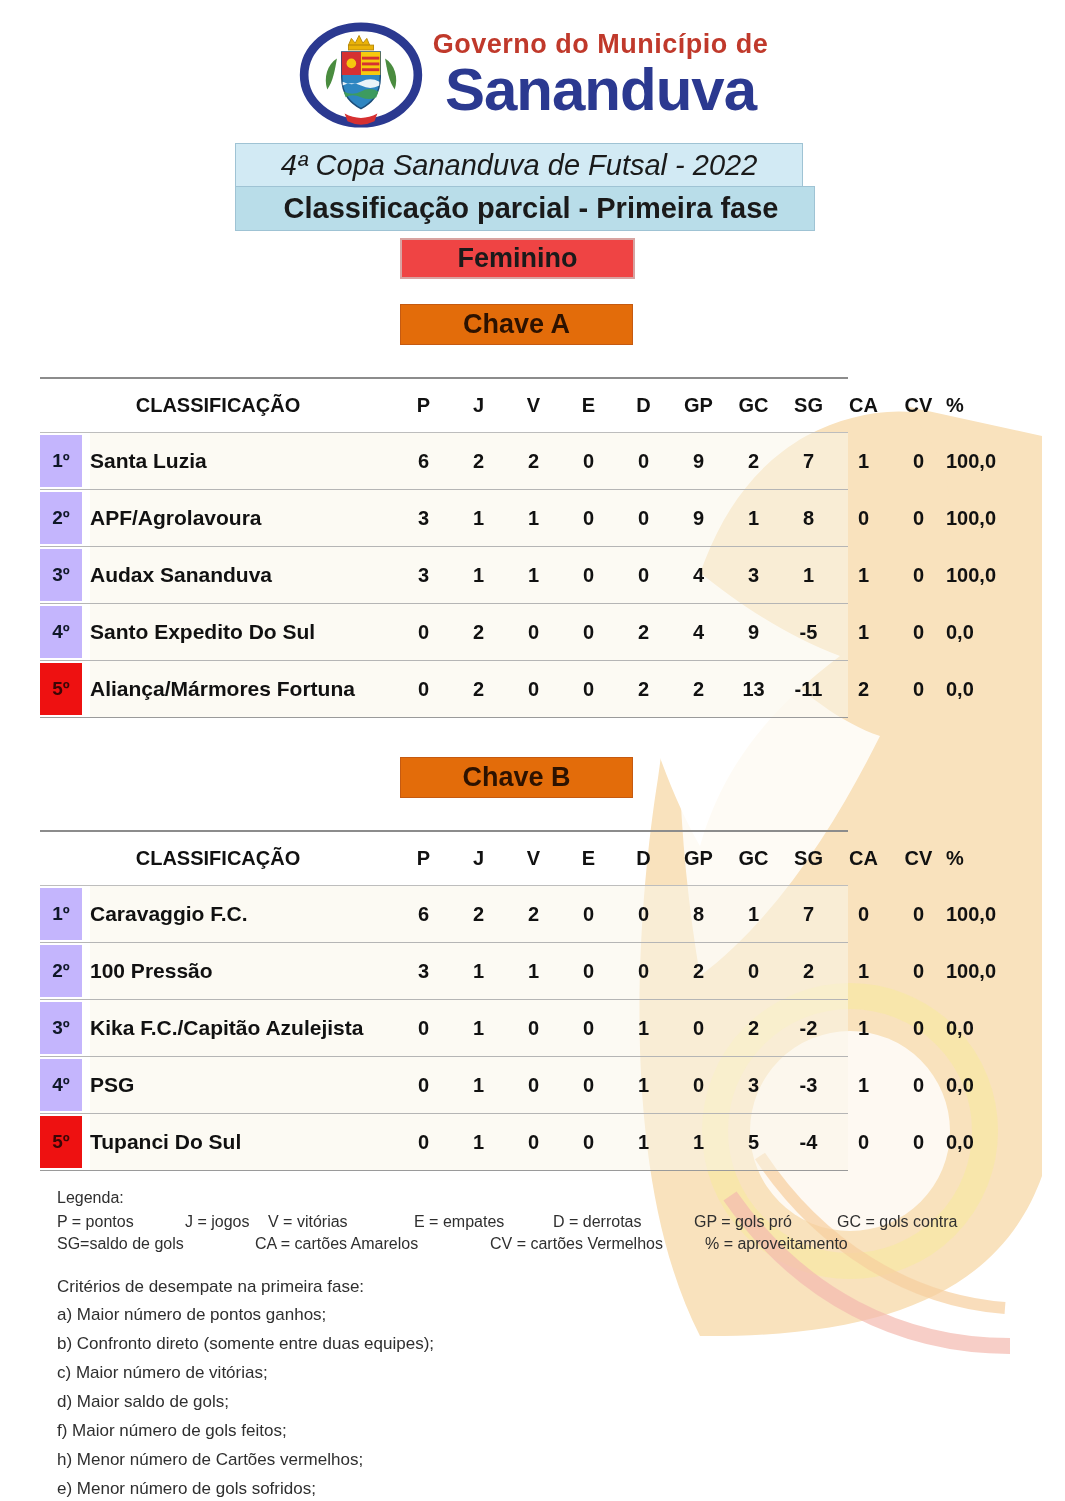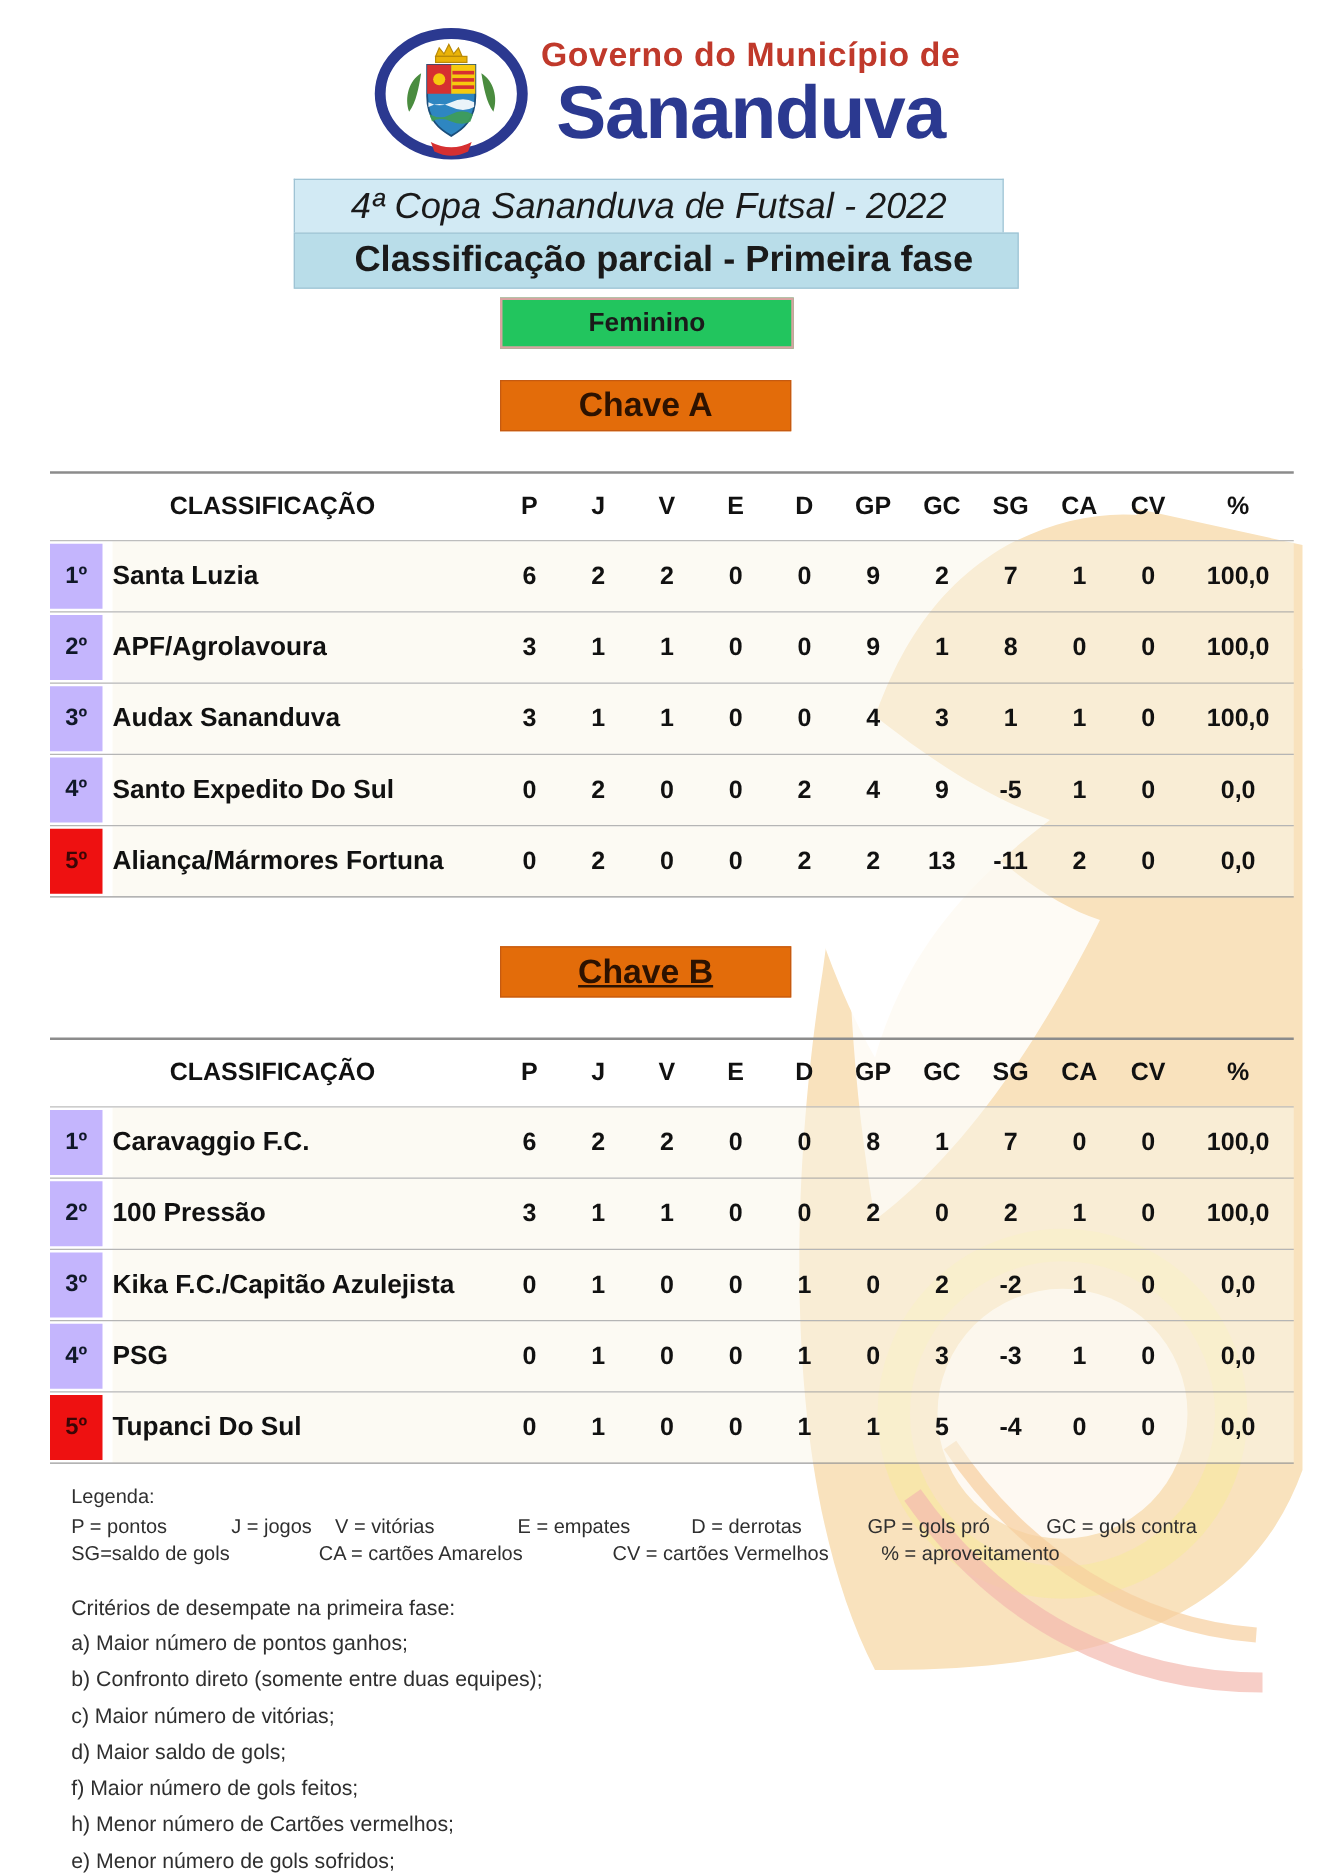--- a/index.html
+++ b/index.html
@@ -21,32 +21,32 @@
     margin:15px 0 0 235px; width:566px; height:42px; background:#d2eaf4;
     border:1px solid #9fc3d4; border-bottom:none; display:flex; align-items:center; justify-content:center;
     font-size:29px; font-weight:normal; font-style:italic; color:#1a1a1a;
   }
   .banner-blue2{
     margin:0 0 0 235px; width:566px; height:43px; background:#b9dde9;
     border:1px solid #9fc3d4; display:flex; align-items:center; justify-content:center;
     font-size:29px; font-weight:bold; color:#1a1a1a;padding-left:12px;
   }
   .banner-pink{
-    margin:7px 0 0 400px; width:231px; height:37px; background:#22c55e;
+    margin:7px 0 0 400px; width:231px; height:37px; background:#ef4444;
     border:2px solid #d8a3a1; display:flex; align-items:center; justify-content:center;
-    font-size:21px; font-weight:bold; color:#1a1a1a;
+    font-size:27px; font-weight:bold; color:#1a1a1a;
   }
   .banner-orange{
     margin:25px 0 0 400px; width:231px; height:39px; background:#e36c0a;
     border:1px solid #c55a11; display:flex; align-items:center; justify-content:center;
     font-size:27px; font-weight:bold; color:#2d1200;
   }
-  .banner-orange.second{margin-top:39px;text-decoration:underline;}
-  
-  .gtable{margin:32px 0 0 40px; width:995px; border-top:2px solid #8c8c8c; border-bottom:1px solid #9a9a9a;}
+  .banner-orange.second{margin-top:39px;}
+  
+  .gtable{margin:32px 0 0 40px; width:808px; border-top:2px solid #8c8c8c; border-bottom:1px solid #9a9a9a;}
   .trow{display:grid; grid-template-columns:46px 310px repeat(10,55px) 1fr; align-items:center; height:56px; border-bottom:1px solid #b5b5b5; position:relative;}
   .trow.thead{height:53px; border-bottom:1px solid #bdbdbd; background:transparent;}
   .trow:last-child{border-bottom:none;}
   .hcell{font-weight:bold; font-size:20px; color:#111; text-align:center;}
   .name-head{grid-column:1 / span 2;}
   .badge{
     align-self:stretch; margin:2px 4px 2px 0; display:flex; align-items:center; justify-content:center;
     font-weight:bold; font-size:19px; color:#101828;
   }
   .badge.blue{background:#c4b5fd;text-align:right;}

